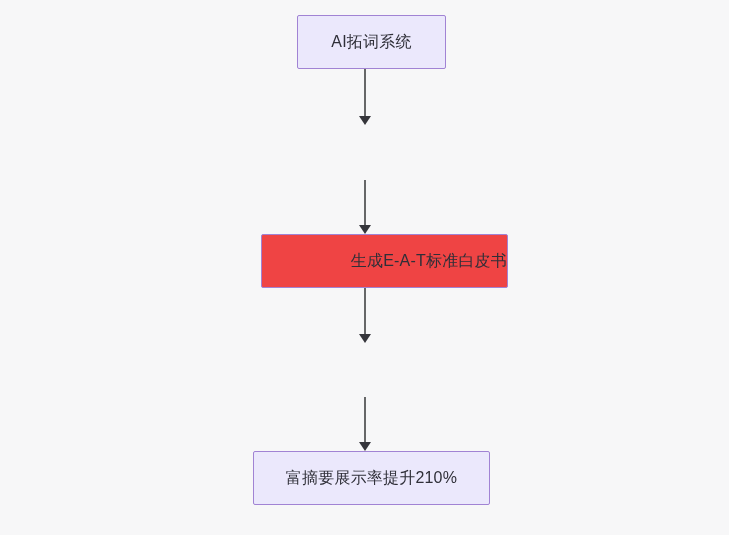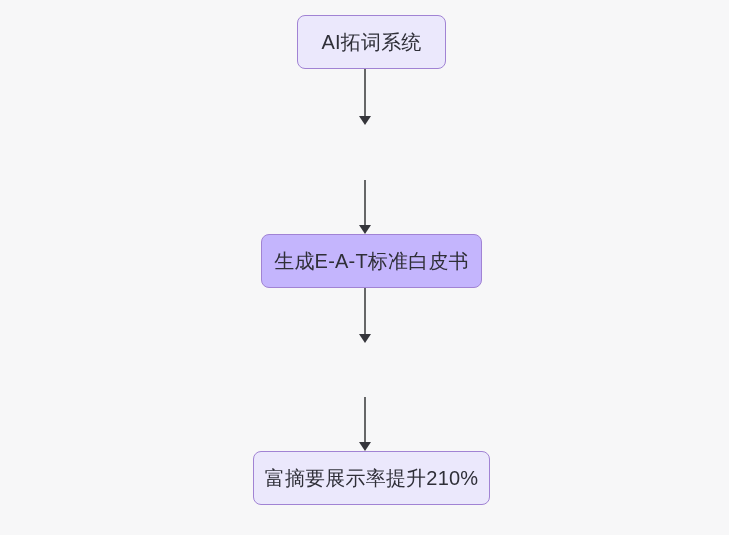--- a/index.html
+++ b/index.html
@@ -17,26 +17,26 @@
   #flow-canvas {
     position: relative;
     width: 729px;
     height: 535px;
   }
   .node {
     position: absolute;
     box-sizing: border-box;
     background: #ebe8fc;
     border: 1.6px solid #a183d4;
-    border-radius: 8px;
+    border-radius: 2px;
     display: flex;
     align-items: center;
     justify-content: center;
     color: #2f2f38;
-    font-size: 20px;
+    font-size: 16px;
     line-height: 1.2;
     letter-spacing: 0.2px;
     white-space: nowrap;
     user-select: none;
   }
   .node-label {
     display: block;
   }
   .edge {
     position: absolute;
@@ -78,20 +78,20 @@
     <div class="head" style="top: 46px; border-top-color: rgb(53, 53, 59);"></div>
   </div>
   <div class="edge" id="edge-3" style="left: 358px; top: 397px; height: 54px;">
     <div class="stalk" style="height: 47px; background: rgb(102, 103, 104);"></div>
     <div class="head" style="top: 45px; border-top-color: rgb(53, 53, 59);"></div>
   </div>
 
   <div class="node" id="node-0" style="left: 297px; top: 15px; width: 149px; height: 54px; background: rgb(235, 232, 252); border-color: rgb(161, 131, 212); color: rgb(47, 47, 56);">
     <span class="node-label">AI拓词系统</span>
   </div>
-  <div class="node" id="node-2" style="left: 261px; top: 234px; width: 221px; height: 54px; background: #c4b5fd; border-color: rgb(161, 131, 212); color: rgb(47, 47, 56);">
+  <div class="node" id="node-2" style="left: 261px; top: 234px; width: 247px; height: 54px; background: #ef4444; border-color: rgb(161, 131, 212); color: rgb(47, 47, 56); justify-content: flex-end;">
     <span class="node-label">生成E-A-T标准白皮书</span>
   </div>
   <div class="node" id="node-4" style="left: 253px; top: 451px; width: 237px; height: 54px; background: rgb(235, 232, 252); border-color: rgb(161, 131, 212); color: rgb(47, 47, 56); text-align: center;">
     <span class="node-label">富摘要展示率提升210%</span>
   </div>
 
 </div>
 
 </body></html>

